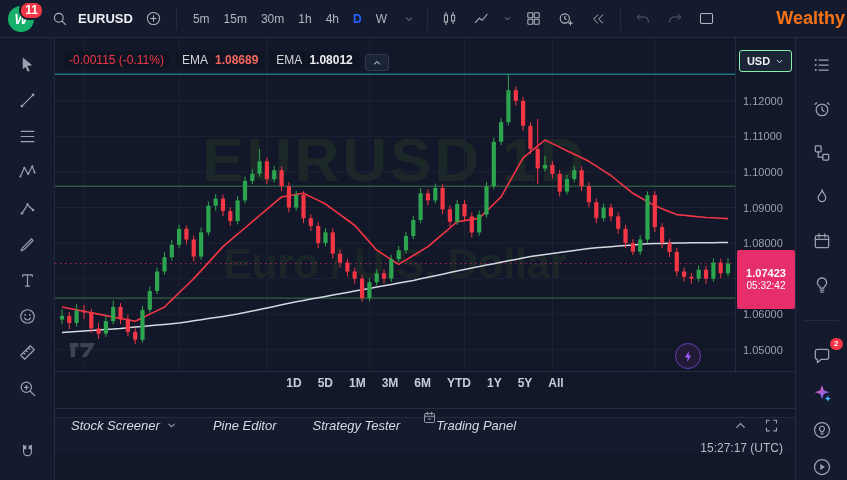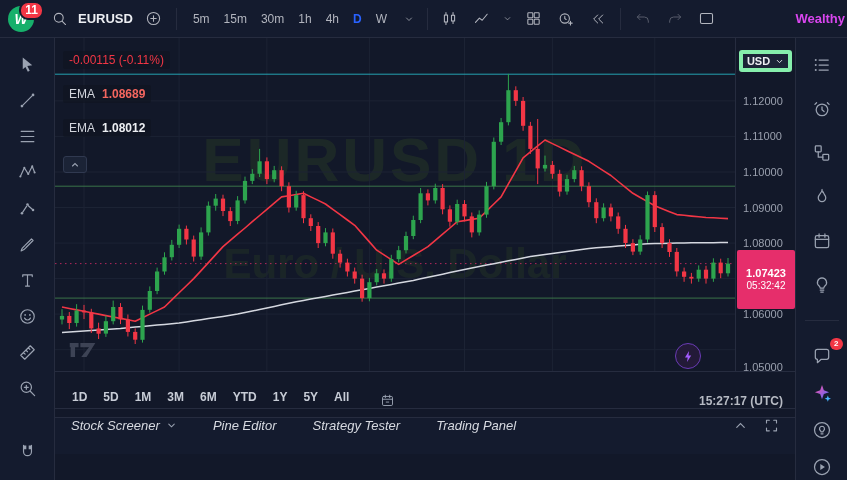--- a/index.html
+++ b/index.html
@@ -9,64 +9,64 @@
   .topbar{position:absolute;top:0;left:0;right:0;height:38px;background:#141b2e;border-bottom:1px solid #262c3f;display:flex;align-items:center;padding:0 8px;gap:6px;box-sizing:border-box;overflow:hidden;white-space:nowrap;}
   .sep{width:1px;height:22px;background:#262c3f;margin:0 3px;flex:none;}
   .logo-wrap{position:relative;width:32px;height:30px;flex:none;}
   .logo{position:absolute;left:0;top:2px;width:26px;height:26px;border-radius:50%;background:#17b06b;color:#fff;font-weight:700;font-style:italic;display:flex;align-items:center;justify-content:center;font-size:14px;}
   .notif-badge{position:absolute;top:-3px;right:-4px;background:#f23645;color:#fff;border-radius:9px;font-size:12px;font-weight:700;padding:1px 4px;border:2px solid #141b2e;line-height:1.1;}
   .icon-btn{display:flex;align-items:center;justify-content:center;width:26px;height:26px;border-radius:4px;color:#b2b5be;flex:none;}
   .icon-btn.dim{color:#565b6a;}
   .symbol{font-size:13px;font-weight:700;color:#eceef2;margin:0 2px 0 0;}
   .tf{font-size:12px;color:#b2b5be;padding:4px 7px;border-radius:4px;flex:none;text-align:center;}
   .tf.active{color:#2962ff;font-weight:700;}
-  .brand{margin-left:auto;font-size:13px;font-weight:600;color:#d946ef;margin-right:-6px;}
+  .brand{margin-left:auto;font-size:18px;font-weight:600;color:#f97316;margin-right:-6px;}
   
   .ltb{position:absolute;top:38px;left:0;bottom:0;width:55px;background:#141b2e;border-right:1px solid #262c3f;display:flex;flex-direction:column;align-items:center;padding-top:14px;gap:12px;box-sizing:border-box;}
   .tool{width:34px;height:24px;display:flex;align-items:center;justify-content:center;color:#9aa2b1;border-radius:4px;}
   .tool.bottom{margin-top:auto;margin-bottom:16px;}
   
   .rsb{position:absolute;top:38px;right:0;bottom:0;width:52px;background:#141b2e;border-left:1px solid #262c3f;display:flex;flex-direction:column;align-items:center;padding-top:16px;gap:22px;box-sizing:border-box;}
   .side-item{position:relative;color:#9aa2b1;width:24px;height:22px;display:flex;align-items:center;justify-content:center;}
   .side-divider{width:34px;height:1px;background:#262c3f;margin:2px 0;}
   .badge-sm{position:absolute;top:-7px;right:-9px;background:#f23645;color:#fff;font-size:8px;font-weight:700;border-radius:7px;padding:1px 4px;line-height:1.2;}
   
   .mid{position:absolute;top:38px;left:55px;width:740px;bottom:0;}
   .chart-row{position:relative;height:333px;display:flex;}
   .chart{position:relative;width:680px;height:333px;background:#121829;overflow:hidden;}
   #chart-svg{position:absolute;left:0;top:0;z-index:2;}
   .watermark{position:absolute;left:0;right:0;text-align:center;font-weight:700;color:#84cc16;pointer-events:none;z-index:1;}
   .wm1{top:86px;font-size:62px;opacity:.09;letter-spacing:3px;}
   .wm2{top:202px;font-size:42px;opacity:.07;}
-  .legend{position:absolute;top:13px;left:8px;z-index:5;display:flex;flex-direction:column;gap:16px;align-items:flex-start;}
+  .legend{position:absolute;top:13px;left:8px;z-index:5;display:flex;flex-direction:row;gap:6px;align-items:flex-start;}
   .legend-row{background:rgba(15,20,32,.6);padding:2px 6px;border-radius:2px;font-size:12px;display:flex;gap:7px;align-items:center;}
   .change{color:#f23645;}
   .lg-label{color:#d1d4dc;}
   .v1{color:#f5665f;font-weight:600;}
   .v2{color:#eceef2;font-weight:600;}
   .legend-collapse{width:22px;height:15px;background:#1b2336;border:1px solid #303950;border-radius:3px;display:flex;align-items:center;justify-content:center;color:#9aa2b1;margin-top:3px;}
   .tvlogo{position:absolute;left:13px;bottom:12px;color:#3d4355;z-index:4;}
   .boost{position:absolute;left:620px;top:305px;width:26px;height:26px;border-radius:50%;background:#231a38;border:1.5px solid #6a3bb5;display:flex;align-items:center;justify-content:center;z-index:5;box-sizing:border-box;}
   
   .paxis{position:relative;width:60px;height:333px;background:#121829;border-left:1px solid #262c3f;box-sizing:border-box;}
   .axis-label{position:absolute;left:7px;font-size:11px;color:#9aa0ae;}
-  .usd-btn{position:absolute;top:12px;left:3px;width:53px;height:22px;border:4px solid #86efac;border-radius:3px;background:#1c2437;color:#eceef2;font-size:11px;font-weight:600;display:flex;align-items:center;justify-content:center;gap:5px;box-sizing:border-box;z-index:6;}
+  .usd-btn{position:absolute;top:12px;left:3px;width:53px;height:22px;border:1px solid #86efac;border-radius:3px;background:#1c2437;color:#eceef2;font-size:11px;font-weight:600;display:flex;align-items:center;justify-content:center;gap:5px;box-sizing:border-box;z-index:6;}
   .price-tag{position:absolute;left:1px;width:58px;border-radius:2px;background:#e62e6b;color:#fff;text-align:center;padding:17px 0;line-height:1.2;z-index:6;}
   .price-tag .p{font-size:11px;font-weight:700;}
   .price-tag .cd{font-size:10px;}
   
   .taxis{height:26px;border-top:1px solid #262c3f;display:flex;box-sizing:border-box;background:#121829;}
   .taxis-main{position:relative;width:680px;}
   .month{position:absolute;top:5px;font-size:11px;color:#8b919e;transform:translateX(-50%);}
   .taxis-corner{width:60px;border-left:1px solid #262c3f;display:flex;align-items:center;justify-content:center;color:#8b919e;font-size:13px;box-sizing:border-box;}
   
-  .range-row{height:38px;border-top:1px solid #262c3f;border-bottom:1px solid #262c3f;display:flex;align-items:flex-end;padding:0 10px;gap:16px;box-sizing:border-box;background:#121829;}
+  .range-row{height:38px;border-top:1px solid #262c3f;border-bottom:1px solid #262c3f;display:flex;align-items:center;padding:0 10px;gap:16px;box-sizing:border-box;background:#121829;flex-direction:column;}
   .range-btn{font-size:12px;color:#c7ccd6;padding:4px 7px;font-weight:600;border-radius:4px;}
   .goto-date{color:#9aa2b1;margin-left:8px;display:flex;align-items:center;}
-  .clock{margin-left:auto;font-size:12px;color:#b6bac3;font-weight:700;padding-right:2px;}
+  .clock{margin-left:auto;font-size:12px;color:#b6bac3;font-weight:400;padding-right:2px;}
   .spacer-band{height:8px;background:#121829;}
   
   .bottom-panel{height:37px;border-top:1px solid #262c3f;display:flex;align-items:flex-start;padding:0 16px;gap:56px;background:#141b2e;box-sizing:border-box;font-style:italic;}
   .bp-item{font-size:13px;color:#d6d9e0;display:flex;align-items:center;gap:6px;white-space:nowrap;}
   .bp-icons{margin-left:auto;display:flex;gap:16px;color:#9aa2b1;}
 </style>
 </head>
 <body>
 
 <div id="app">
@@ -511,21 +511,21 @@
               <path d="M6 9l6 6 6-6"></path>
             </svg>
         </div>
         <div id="plabels">
             <div class="axis-label" style="top: 57px;">1.12000</div>
             <div class="axis-label" style="top: 92px;">1.11000</div>
             <div class="axis-label" style="top: 128px;">1.10000</div>
             <div class="axis-label" style="top: 164px;">1.09000</div>
             <div class="axis-label" style="top: 199px;">1.08000</div>
             <div class="axis-label" style="top: 270px;">1.06000</div>
-            <div class="axis-label" style="top: 323px;">1.05000</div>
+            <div class="axis-label" style="top: 306px;">1.05000</div>
           </div>
         <div class="price-tag" id="price-tag" style="top: 212px;">
           <div class="p">1.07423</div>
           <div class="cd">05:32:42</div>
         </div>
       </div>
     </div>
 
 
     <div class="range-row">

